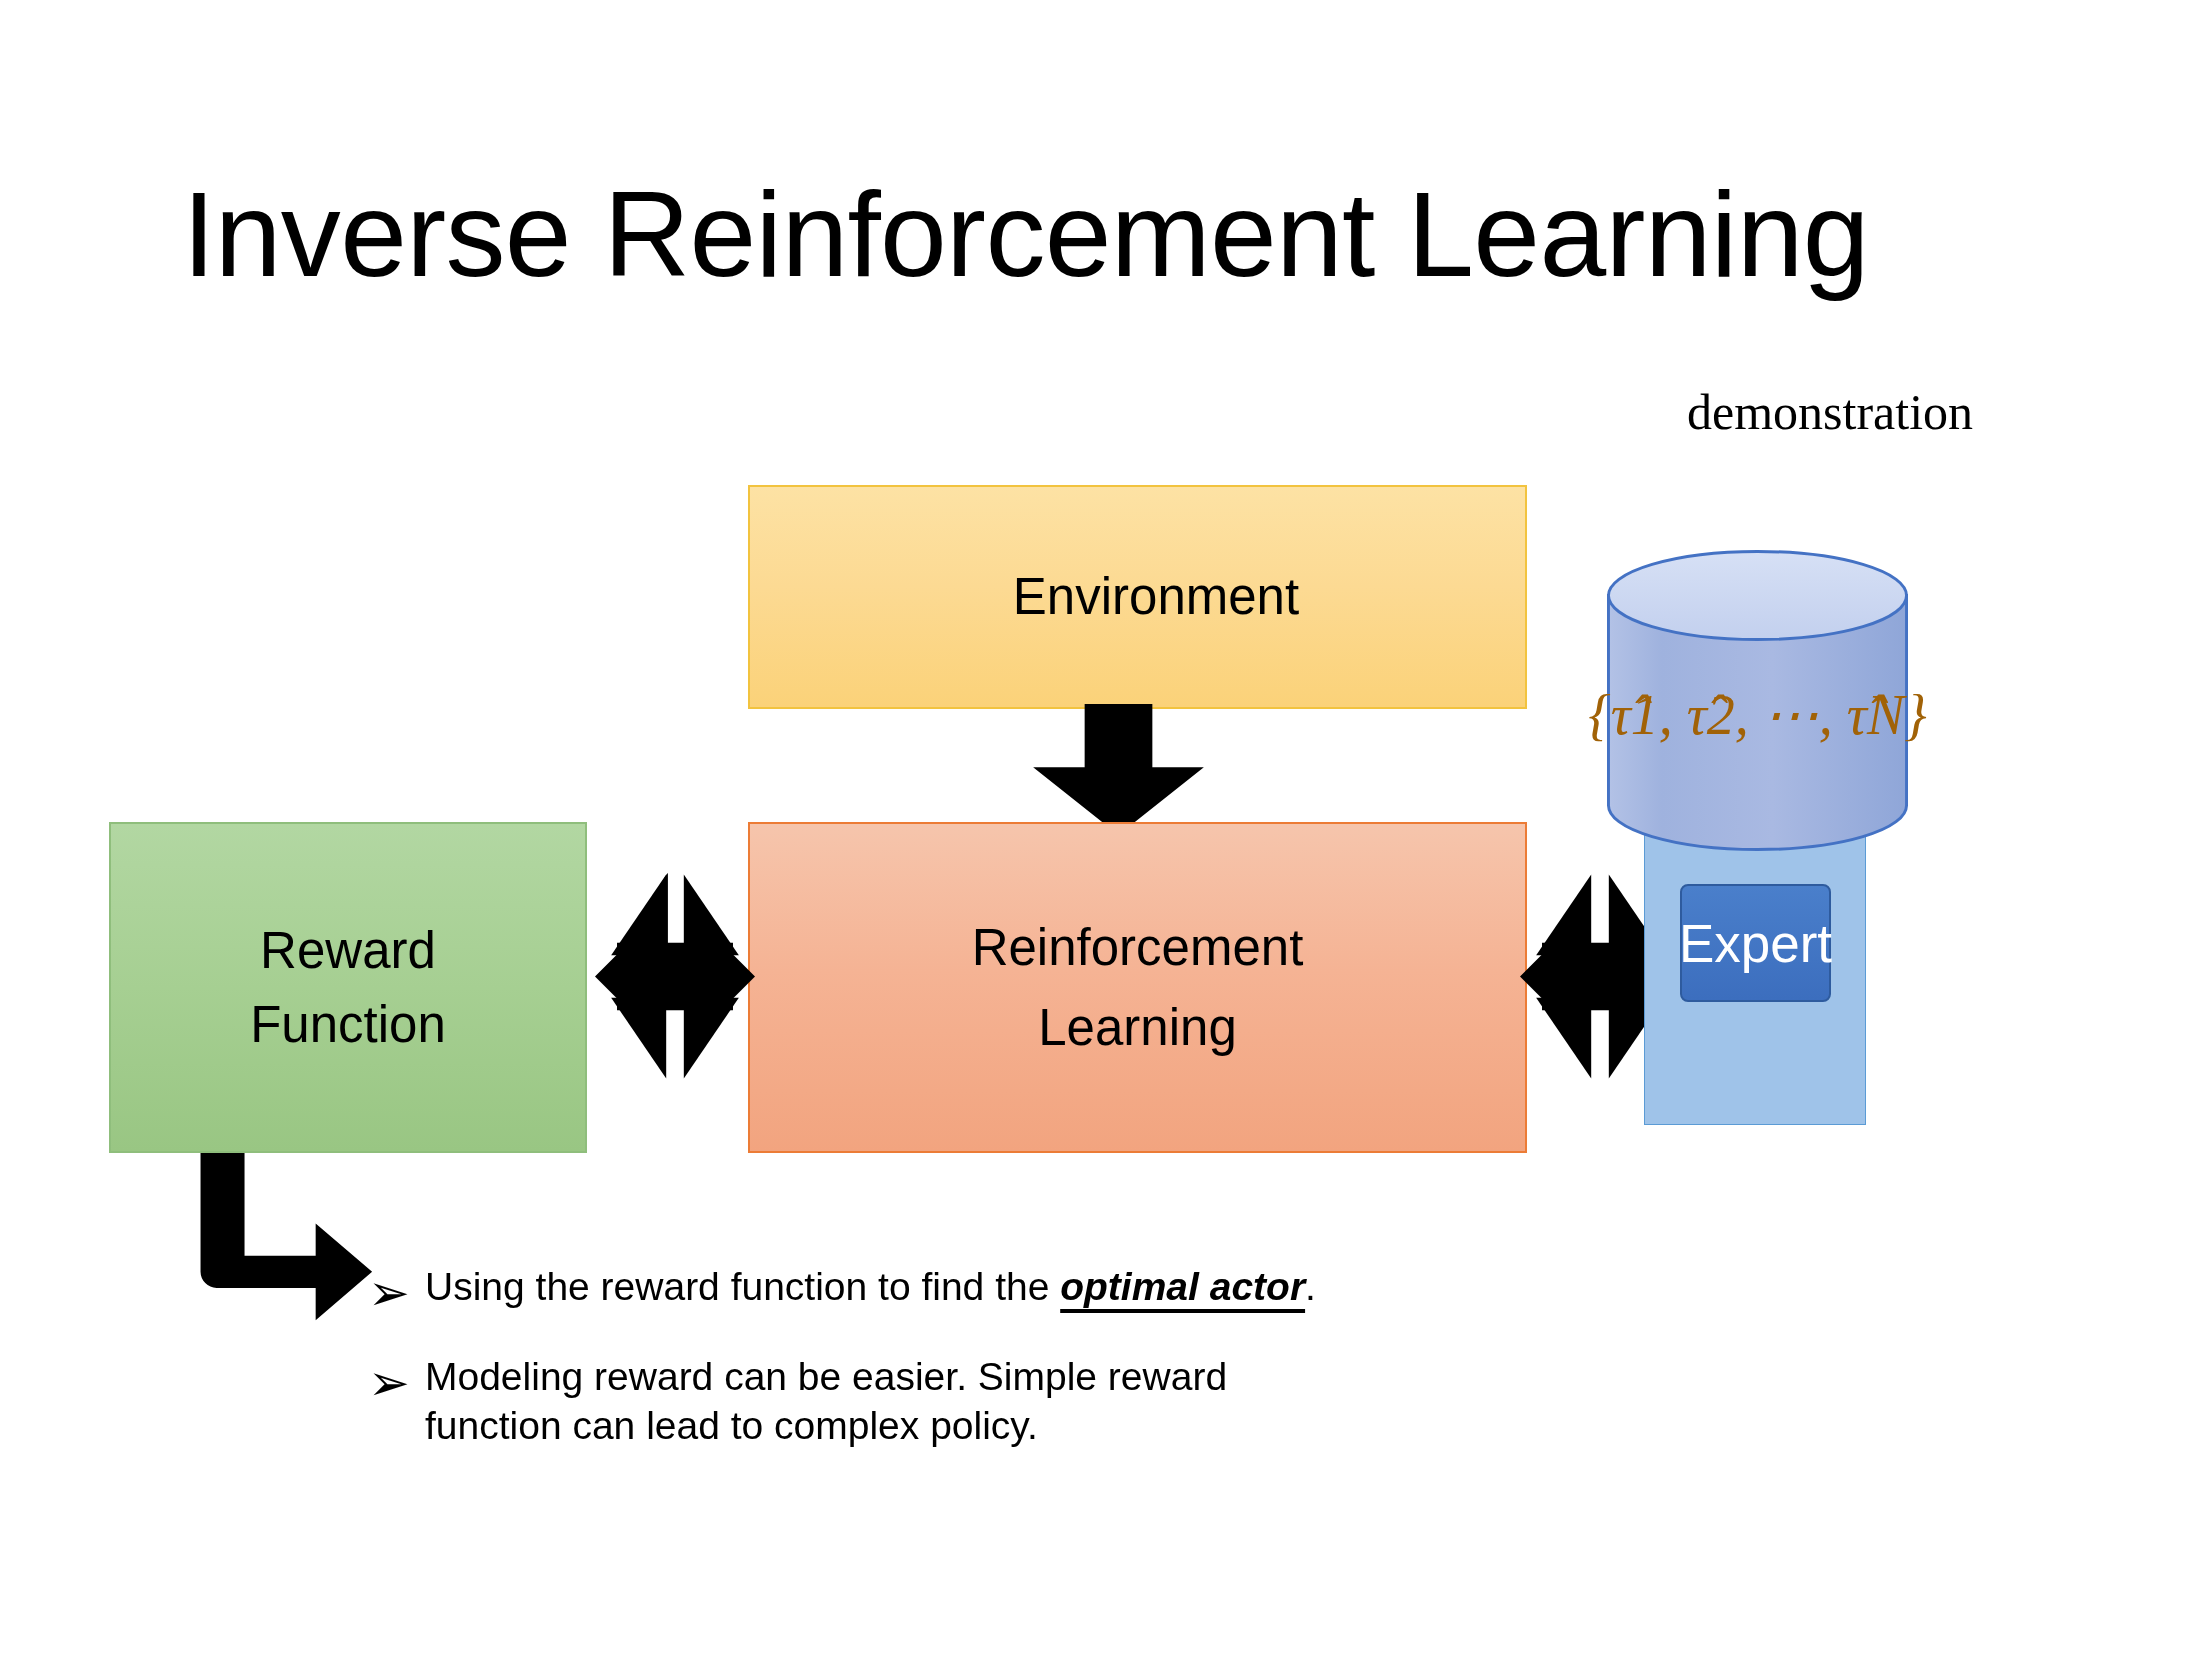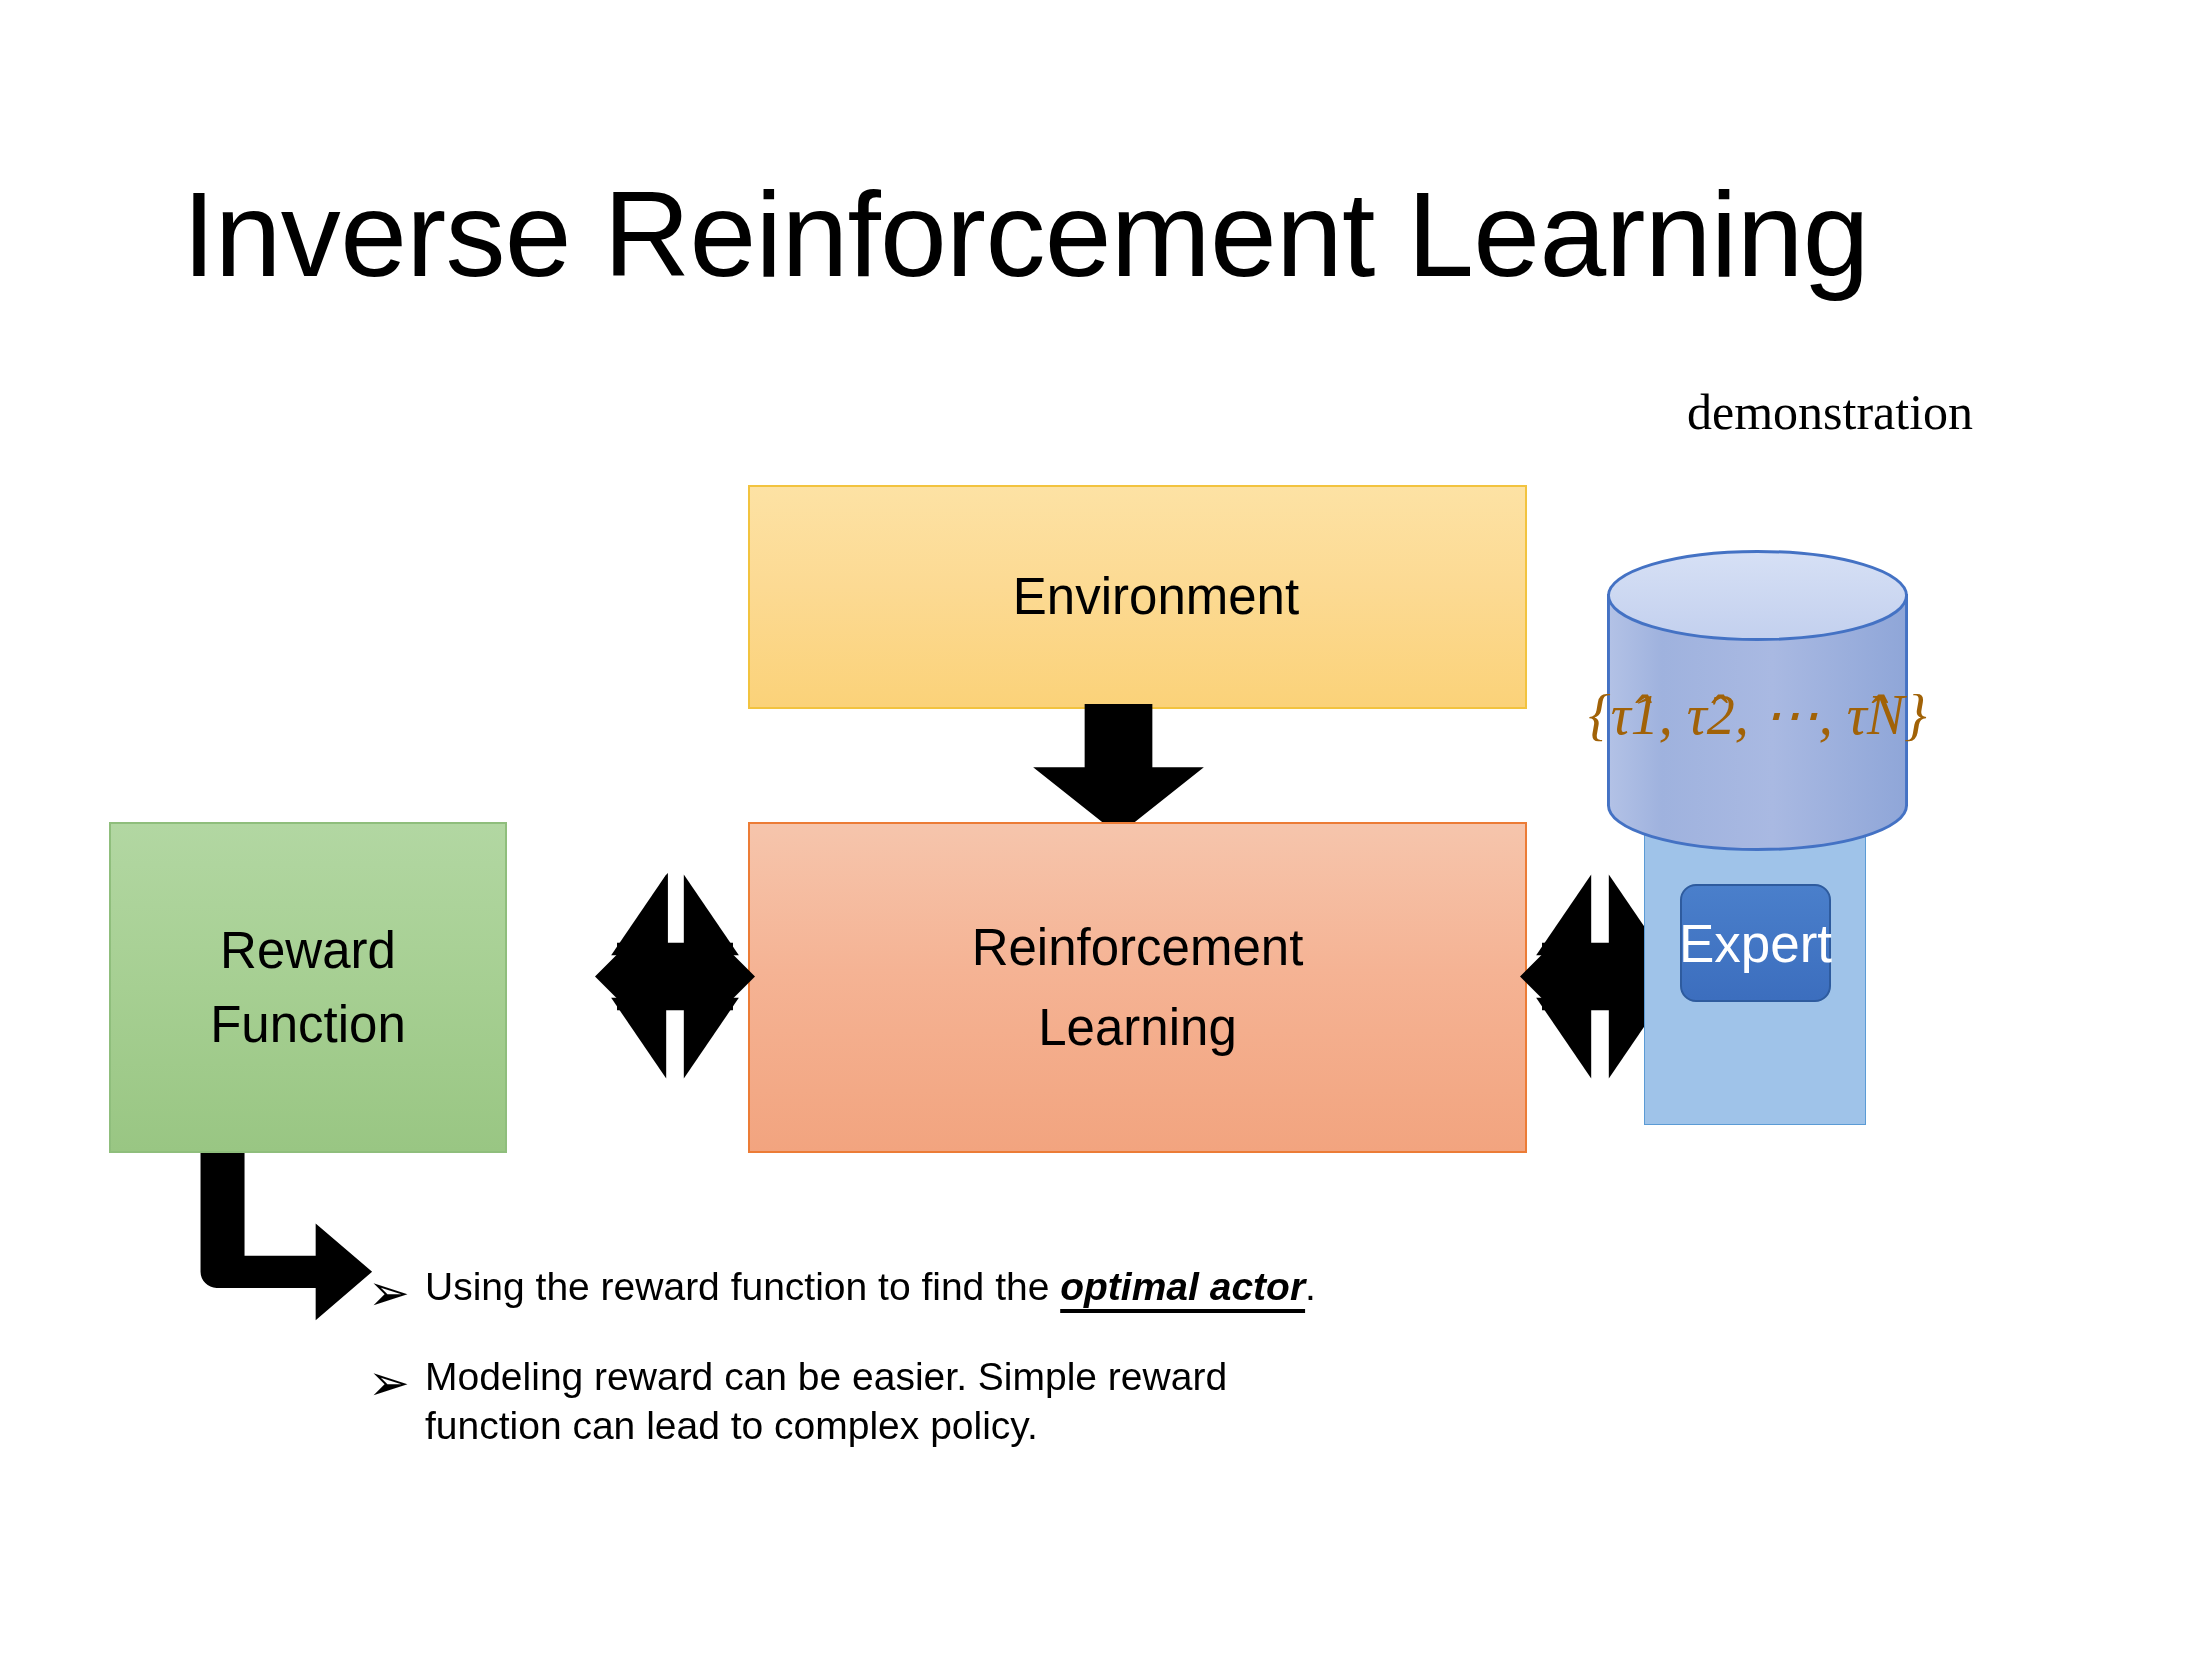--- a/index.html
+++ b/index.html
@@ -35,41 +35,41 @@
   }
   
   .rl{
     left:748px;top:822px;width:779px;height:331px;
     background:linear-gradient(180deg,#F6C5AC 0%,#F5B394 45%,#F2A47F 100%);
     border:2.9px solid #EC7C36;
   }
   .rl .lbl{line-height:1.55;}
   
   .green{
-    left:109px;top:822px;width:398px;height:331px;
+    left:109px;top:822px;width:478px;height:331px;
     background:linear-gradient(180deg,#B2D7A2 0%,#A6CF92 50%,#99C683 100%);
     border:2.2px solid #8FBE7C;
   }
   .green .lbl{line-height:1.45;}
 
   
   .demo-caption{
     position:absolute;left:1580px;top:381px;width:500px;
     text-align:center;font-size:50px;line-height:1.24;color:#000;font-family:Liberation Serif, serif;
   }
 
   
   .expert-panel{
     position:absolute;left:1644px;top:816px;width:222px;height:309px;
     background:#9FC3E9;border:1.5px solid #5B9BD5;box-sizing:border-box;
   }
   .expert-btn{
     position:absolute;left:1680px;top:884px;width:151px;height:118px;
     background:linear-gradient(180deg,#4A7FCB 0%,#3C6EBE 100%);
-    border:2.9px solid #2E5B9E;border-radius:16px;box-sizing:border-box;
+    border:2.9px solid #2E5B9E;border-radius:8px;box-sizing:border-box;
     display:flex;align-items:center;justify-content:center;
     color:#ffffff;font-size:53px;
   }
 
   
   .cyl{position:absolute;left:1607px;top:550px;width:301px;height:301px;}
   .cyl svg{position:absolute;left:0;top:0;}
   .cyl-label{
     position:absolute;left:0;top:0;width:301px;height:301px;
     display:flex;align-items:center;justify-content:center;

